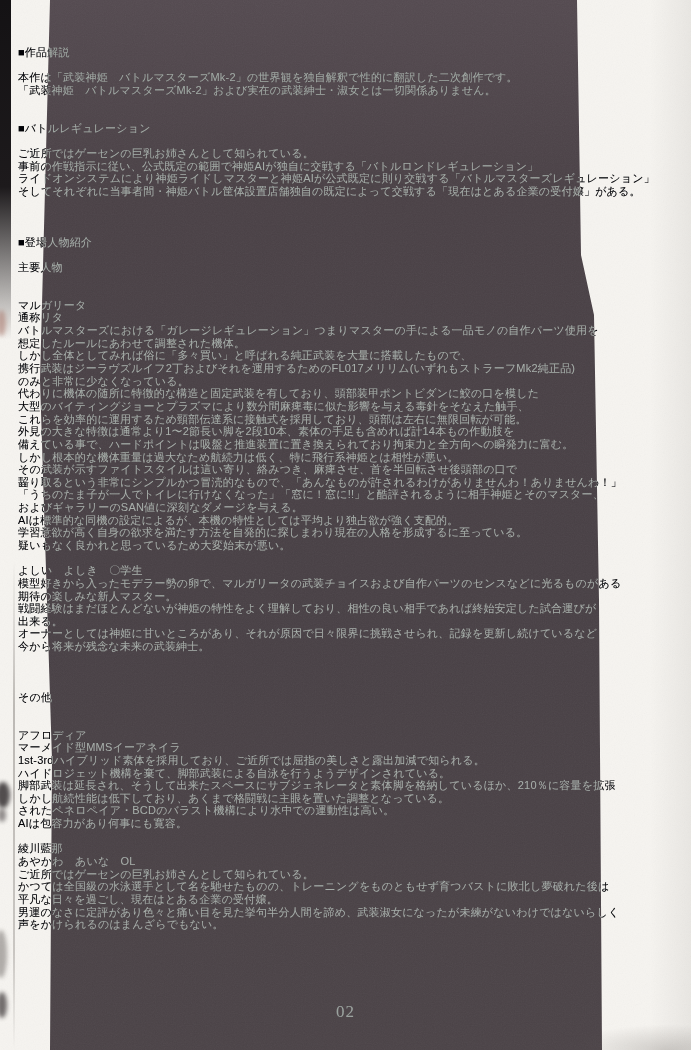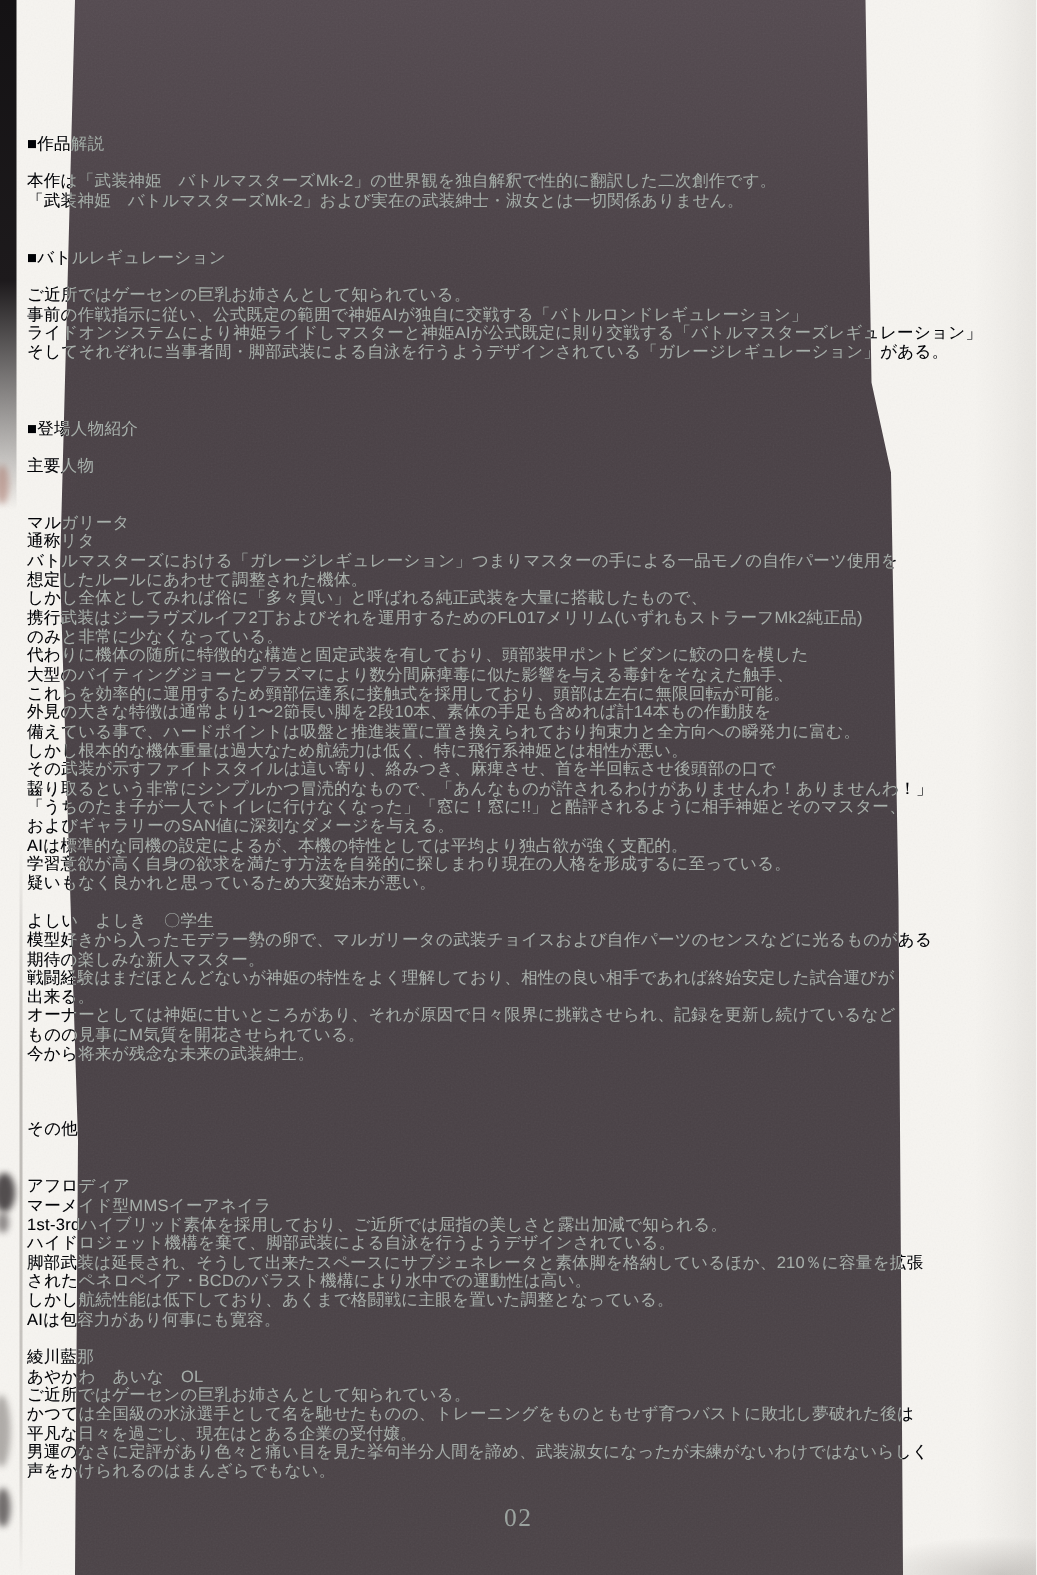--- a/index.html
+++ b/index.html
@@ -44,21 +44,21 @@
     background:radial-gradient(ellipse at 80% 100%,rgba(90,84,80,.25),rgba(90,84,80,0) 70%);
   }
   
   #text-layer{
     position:absolute;left:0;top:0;width:691px;height:1050px;
     mix-blend-mode:difference;color:#f4f4f4;
   }
   #text-block{
     position:absolute;left:18px;top:46px;width:670px;
     font-size:11px;line-height:12.65px;letter-spacing:.2px;
-    font-weight:500;white-space:nowrap;margin-top:44px;
+    font-weight:500;white-space:nowrap;
   }
   .line{height:12.65px;}
   #page-number{
     position:absolute;left:0;top:1002px;width:691px;
     text-align:center;
     font-family:"Liberation Serif","DejaVu Serif",serif;
     font-size:17px;letter-spacing:1px;color:#e9e9e9;
   }
 </style>
 </head>
@@ -93,21 +93,21 @@
         <div class="line">&nbsp;</div>
         <div class="line">本作は「武装神姫　バトルマスターズMk-2」の世界観を独自解釈で性的に翻訳した二次創作です。</div>
         <div class="line">「武装神姫　バトルマスターズMk-2」および実在の武装紳士・淑女とは一切関係ありません。</div>
         <div class="line">&nbsp;</div>
         <div class="line">&nbsp;</div>
         <div class="line">■バトルレギュレーション</div>
         <div class="line">&nbsp;</div>
         <div class="line">ご近所ではゲーセンの巨乳お姉さんとして知られている。</div>
         <div class="line">事前の作戦指示に従い、公式既定の範囲で神姫AIが独自に交戦する「バトルロンドレギュレーション」</div>
         <div class="line">ライドオンシステムにより神姫ライドしマスターと神姫AIが公式既定に則り交戦する「バトルマスターズレギュレーション」</div>
-        <div class="line">そしてそれぞれに当事者間・脚部武装による自泳を行うようデザインされている「ガレージレギュレーション」がある。</div>
+        <div class="line">そしてそれぞれに当事者間・神姫バトル筐体設置店舗独自の既定によって交戦する「現在はとある企業の受付嬢」がある。</div>
         <div class="line">&nbsp;</div>
         <div class="line">&nbsp;</div>
         <div class="line">&nbsp;</div>
         <div class="line">■登場人物紹介</div>
         <div class="line">&nbsp;</div>
         <div class="line">主要人物</div>
         <div class="line">&nbsp;</div>
         <div class="line">&nbsp;</div>
         <div class="line">マルガリータ</div>
         <div class="line">通称リタ</div>
@@ -129,35 +129,34 @@
         <div class="line">AIは標準的な同機の設定によるが、本機の特性としては平均より独占欲が強く支配的。</div>
         <div class="line">学習意欲が高く自身の欲求を満たす方法を自発的に探しまわり現在の人格を形成するに至っている。</div>
         <div class="line">疑いもなく良かれと思っているため大変始末が悪い。</div>
         <div class="line">&nbsp;</div>
         <div class="line">よしい　よしき　〇学生</div>
         <div class="line">模型好きから入ったモデラー勢の卵で、マルガリータの武装チョイスおよび自作パーツのセンスなどに光るものがある</div>
         <div class="line">期待の楽しみな新人マスター。</div>
         <div class="line">戦闘経験はまだほとんどないが神姫の特性をよく理解しており、相性の良い相手であれば終始安定した試合運びが</div>
         <div class="line">出来る。</div>
         <div class="line">オーナーとしては神姫に甘いところがあり、それが原因で日々限界に挑戦させられ、記録を更新し続けているなど</div>
-        <div class="line">ものの見事にM気質を開花させられている。</div>
         <div class="line">今から将来が残念な未来の武装紳士。</div>
         <div class="line">&nbsp;</div>
         <div class="line">&nbsp;</div>
         <div class="line">&nbsp;</div>
         <div class="line">その他</div>
         <div class="line">&nbsp;</div>
         <div class="line">&nbsp;</div>
         <div class="line">アフロディア</div>
         <div class="line">マーメイド型MMSイーアネイラ</div>
         <div class="line">1st-3rdハイブリッド素体を採用しており、ご近所では屈指の美しさと露出加減で知られる。</div>
         <div class="line">ハイドロジェット機構を棄て、脚部武装による自泳を行うようデザインされている。</div>
         <div class="line">脚部武装は延長され、そうして出来たスペースにサブジェネレータと素体脚を格納しているほか、210％に容量を拡張</div>
+        <div class="line">しかし航続性能は低下しており、あくまで格闘戦に主眼を置いた調整となっている。</div>
         <div class="line">されたペネロペイア・BCDのバラスト機構により水中での運動性は高い。</div>
-        <div class="line">しかし航続性能は低下しており、あくまで格闘戦に主眼を置いた調整となっている。</div>
         <div class="line">AIは包容力があり何事にも寛容。</div>
         <div class="line">&nbsp;</div>
         <div class="line">綾川藍那</div>
         <div class="line">あやかわ　あいな　OL</div>
         <div class="line">ご近所ではゲーセンの巨乳お姉さんとして知られている。</div>
         <div class="line">かつては全国級の水泳選手として名を馳せたものの、トレーニングをものともせず育つバストに敗北し夢破れた後は</div>
         <div class="line">平凡な日々を過ごし、現在はとある企業の受付嬢。</div>
         <div class="line">男運のなさに定評があり色々と痛い目を見た挙句半分人間を諦め、武装淑女になったが未練がないわけではないらしく</div>
         <div class="line">声をかけられるのはまんざらでもない。</div>
       </div>

